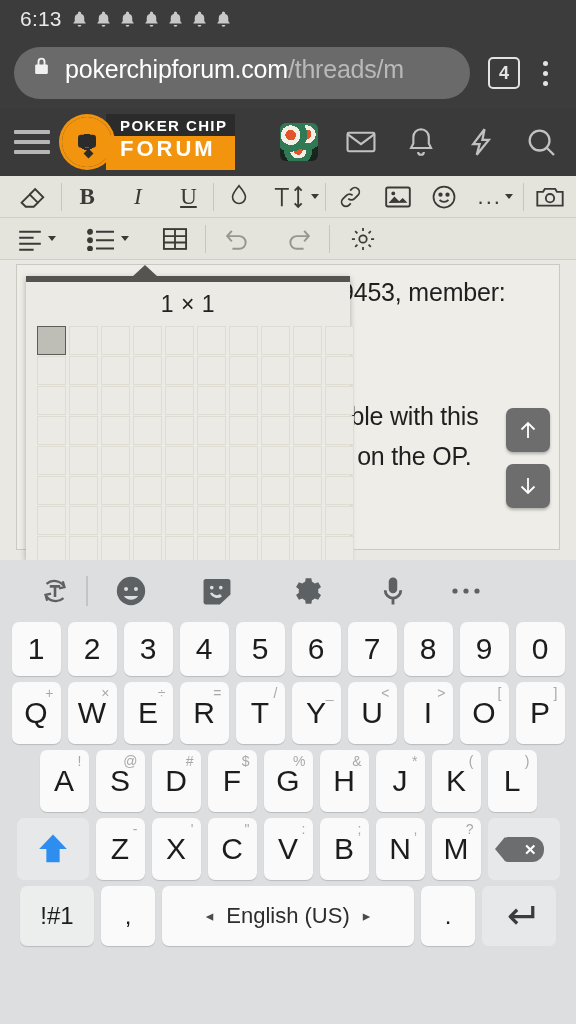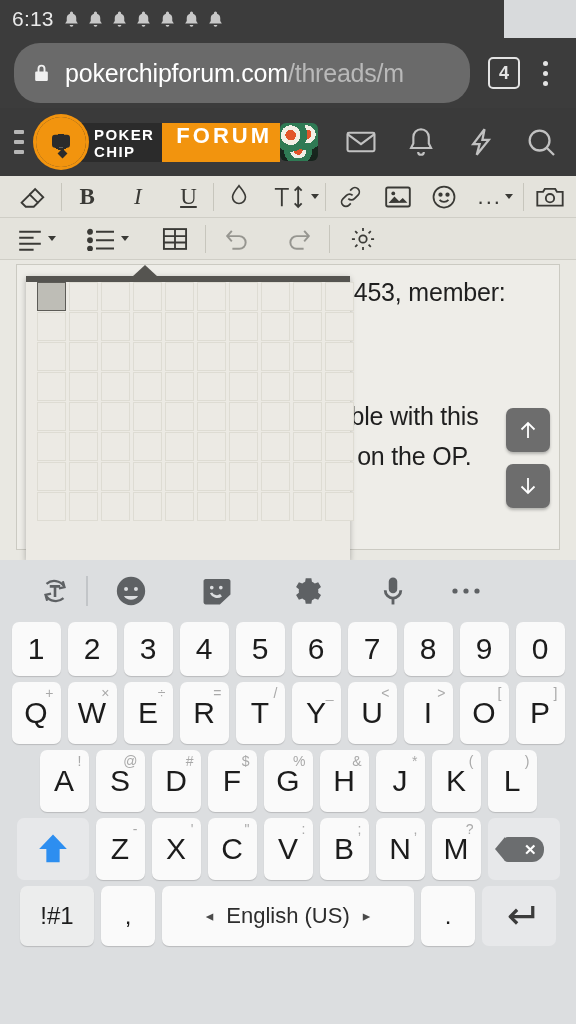--- a/index.html
+++ b/index.html
@@ -6,38 +6,38 @@
   html, body {
     width: 576px; height: 1024px;
     background: #d8dadc;
     font-family: "Liberation Sans", sans-serif;
     overflow: hidden;
   }
   #screen { position: relative; width: 576px; height: 1024px; overflow: hidden; }
 
   
   .statusbar {
-    position: absolute; top: 0; left: 0; width: 504px; height: 38px;
+    position: absolute; top: 0; left: 0; width: 576px; height: 38px;
     background: #3c3c3c; color: #e8e8e8;
-    display: flex; align-items: center; padding: 0 12px;
+    display: flex; align-items: center; padding: 0 20px;
   }
   .status-time { font-size: 21px; letter-spacing: .2px; color: #e9e9e9; margin-right: 8px; }
   .status-bells { display: flex; align-items: center; gap: 5px; flex: 1; }
   .bell { width: 19px; height: 19px; display: block; }
   .status-right { display: flex; align-items: center; gap: 6px; }
   .status-batt-text { font-size: 20px; color: #e9e9e9; margin-left: 2px; }
 
   
   .urlbar-wrap {
     position: absolute; top: 38px; left: 0; width: 576px; height: 70px;
     background: #3c3c3c; display: flex; align-items: center; padding: 0 14px;
   }
   .omnibox {
-    flex: 1; height: 60px; background: #6a6a6a; border-radius: 26px;
-    display: flex; align-items: center; padding: 8px 18px; overflow: hidden;
+    flex: 1; height: 52px; background: #6a6a6a; border-radius: 26px;
+    display: flex; align-items: flex-start; padding: 8px 18px; overflow: hidden;
   }
   .lock-icon { width: 19px; height: 22px; margin-right: 14px; flex: none; }
   .url-text { font-size: 25px; color: #ffffff; white-space: nowrap; letter-spacing: -.2px; }
   .url-text .path { color: #b9b9b9; }
   .tabcount {
     width: 32px; height: 32px; border: 2.5px solid #e3e3e3; border-radius: 5px;
     margin-left: 18px; display: flex; align-items: center; justify-content: center;
     color: #e3e3e3; font-size: 18px; font-weight: bold; flex: none;
   }
   .kebab { width: 34px; display: flex; flex-direction: column; align-items: center;
@@ -60,28 +60,28 @@
   }
   .chip::before {
     content: ""; position: absolute; left: 50%; top: 50%;
     width: 18px; height: 13px; transform: translate(-50%,-55%);
     background: #2b2b2b; border-radius: 3px;
   }
   .chip::after {
     content: ""; position: absolute; left: 46%; top: 66%;
     width: 7px; height: 7px; background: #2b2b2b; transform: rotate(45deg);
   }
-  .logotext { margin-left: -6px; display: flex; flex-direction: row; }
+  .logotext { margin-left: -6px; display: flex; flex-direction: column; }
   .logotext .l1 {
     background: #2b2b2b; color: #fff; font-size: 15px; font-weight: bold;
     letter-spacing: 1.4px; padding: 3px 8px 2px 14px;
   }
   .logotext .l2 {
     background: #f2940e; color: #fff; font-size: 22px; font-weight: bold;
-    letter-spacing: 3px; padding: 1px 8px 3px 14px; line-height: 1.05;
+    letter-spacing: 3px; padding: 1px 8px 9px 14px; line-height: 1.05;
   }
   .header-icons { margin-left: auto; display: flex; align-items: center; gap: 26px; padding-right: 4px; }
   .avatar {
     width: 38px; height: 38px; border-radius: 6px; flex: none;
     background:
       radial-gradient(circle at 28% 32%, #e2552a 0 14%, #f2efe6 14% 26%, #2f7a54 26% 44%, transparent 44%),
       radial-gradient(circle at 70% 30%, #e2552a 0 13%, #f2efe6 13% 24%, #2f7a54 24% 42%, transparent 42%),
       radial-gradient(circle at 48% 72%, #e2552a 0 13%, #f2efe6 13% 24%, #2f7a54 24% 42%, transparent 42%),
       linear-gradient(#1d3026, #16231c);
   }
@@ -397,20 +397,21 @@
               <path d="M12 4v15M5.5 12.5 12 19l6.5-6.5"></path>
             </svg>
         </div>
       </div>
     </div>
   </div>
 
   <div class="tablepop">
     <div class="tablepop-arrow"></div>
     <div class="tablepop-bar"></div>
+    <div class="tablepop-title">1 × 1</div>
     <div class="grid">
       <div class="cell on"></div>
       <div class="cell"></div>
         <div class="cell"></div>
         <div class="cell"></div>
         <div class="cell"></div>
         <div class="cell"></div>
         <div class="cell"></div>
         <div class="cell"></div>
         <div class="cell"></div>

